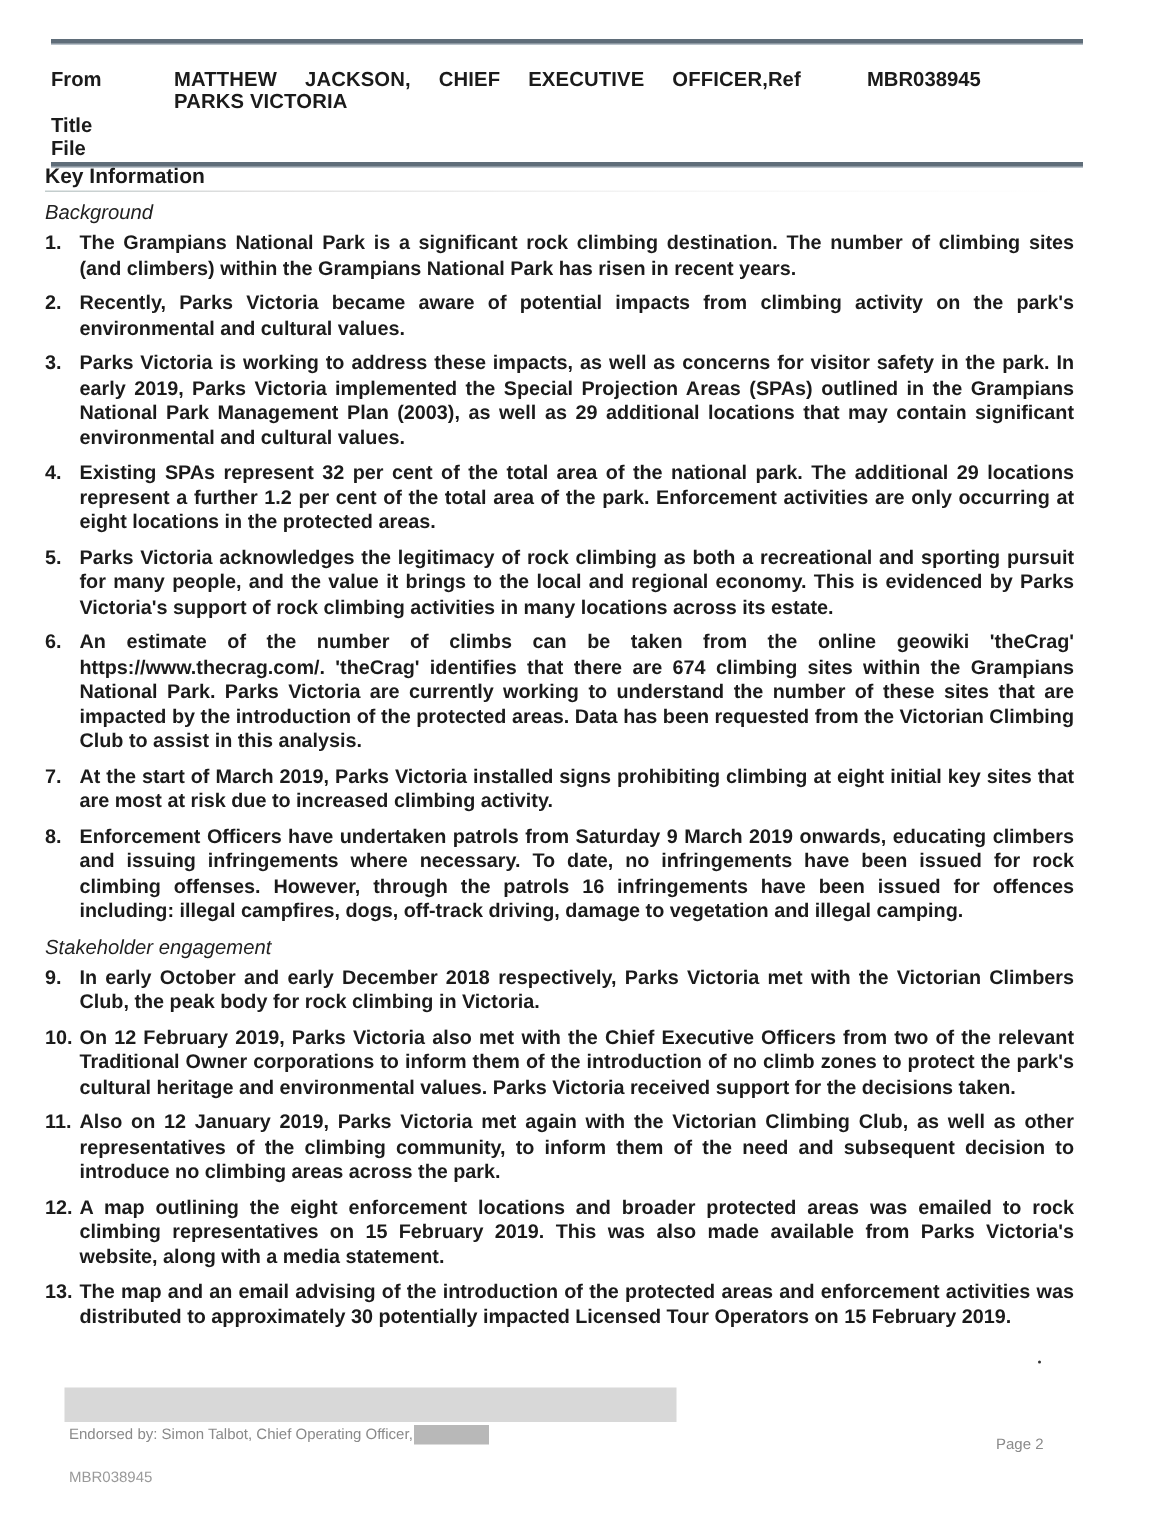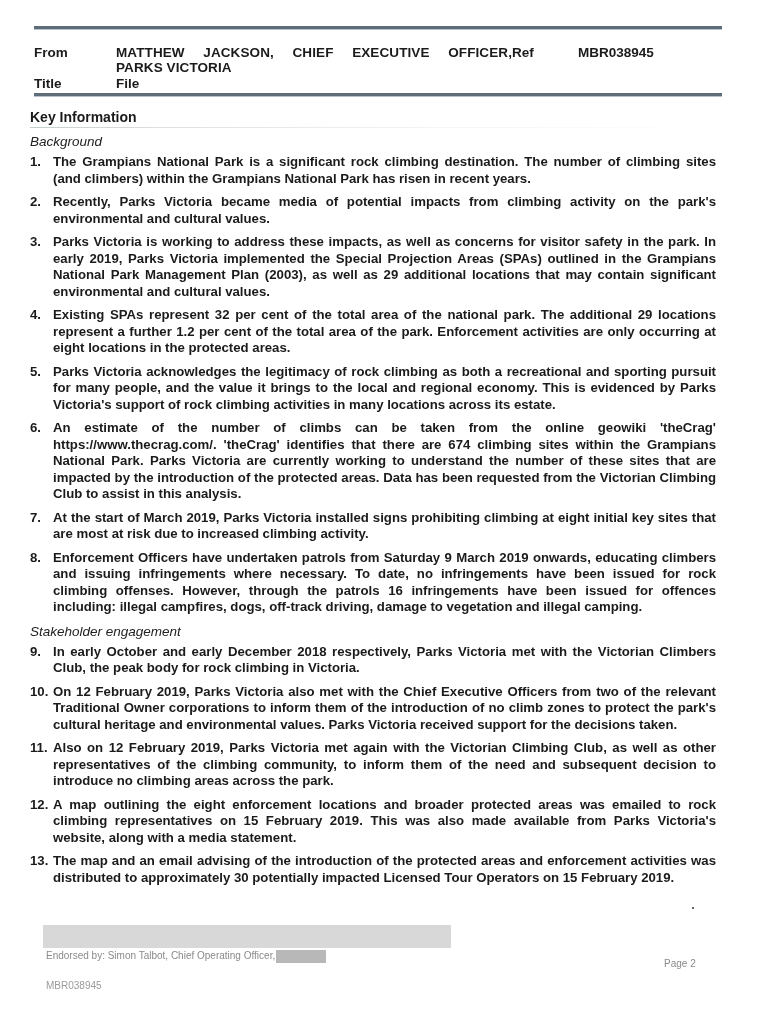--- a/index.html
+++ b/index.html
@@ -13,21 +13,21 @@
   
   .hdr { position: absolute; left: 34px; top: 26px; width: 688px; }
   .hdr-rule { height: 3px; background: #5f6d79; border-bottom: 1px solid #b9c2ca; }
   .hdr-rule.bottom { margin-top: 2px; }
   .hdr-row { display: flex; font-size: 13.5px; line-height: 15px; font-weight: bold; }
   .hdr-row .lbl { width: 82px; flex: none; }
   .hdr-row .val { width: 396px; flex: none; text-align: justify; text-align-last: left; letter-spacing: 0.1px; }
   .hdr-row .lbl2 { width: 66px; flex: none; }
   .hdr-row .val2 { flex: 1; }
   .hdr-body { padding-top: 2px; margin-top: 13px; }
-  .hdr-row + .hdr-row { margin-top: 1px; }
+  .hdr-row + .hdr-row { margin-top: 1px; flex-direction: column; }
   .val .line1 { display: block; text-align: justify; text-align-last: justify; }
   .val .line2 { display: block; }
 
   
   .content { position: absolute; left: 30px; top: 108px; width: 686px; }
   .key-info { font-size: 14px; font-weight: bold; line-height: 18px; color: #1a1a1a; }
   .key-rule { height: 1px; margin-top: 1px; background: linear-gradient(90deg, #9aa 0, #ccc 20%, #eee 60%, #fff 100%); opacity: 0.6; }
   .section-head { font-size: 13.5px; font-style: italic; line-height: 18px; color: #222; margin-top: 5px; margin-bottom: 3px; }
   ol.items { list-style: none; padding: 0; margin: 0; }
   ol.items li { display: flex; font-size: 13.2px; line-height: 16.5px; margin-bottom: 7px; color: #1b1b1b; font-weight: bold; }
@@ -74,21 +74,21 @@
 
     <div id="sections">
         <div class="section-head">Background</div>
         <ol class="items">
           <li>
             <span class="num">1.</span>
             <span class="txt">The Grampians National Park is a significant rock climbing destination. The number of climbing sites (and climbers) within the Grampians National Park has risen in recent years.</span>
           </li>
           <li>
             <span class="num">2.</span>
-            <span class="txt">Recently, Parks Victoria became media of potential impacts from climbing activity on the park's environmental and cultural values.</span>
+            <span class="txt">Recently, Parks Victoria became aware of potential impacts from climbing activity on the park's environmental and cultural values.</span>
           </li>
           <li>
             <span class="num">3.</span>
             <span class="txt">Parks Victoria is working to address these impacts, as well as concerns for visitor safety in the park. In early 2019, Parks Victoria implemented the Special Projection Areas (SPAs) outlined in the Grampians National Park Management Plan (2003), as well as 29 additional locations that may contain significant environmental and cultural values.</span>
           </li>
           <li>
             <span class="num">4.</span>
             <span class="txt">Existing SPAs represent 32 per cent of the total area of the national park. The additional 29 locations represent a further 1.2 per cent of the total area of the park. Enforcement activities are only occurring at eight locations in the protected areas.</span>
           </li>
           <li>
@@ -115,21 +115,21 @@
           <li>
             <span class="num">9.</span>
             <span class="txt">In early October and early December 2018 respectively, Parks Victoria met with the Victorian Climbers Club, the peak body for rock climbing in Victoria.</span>
           </li>
           <li>
             <span class="num">10.</span>
             <span class="txt">On 12 February 2019, Parks Victoria also met with the Chief Executive Officers from two of the relevant Traditional Owner corporations to inform them of the introduction of no climb zones to protect the park's cultural heritage and environmental values. Parks Victoria received support for the decisions taken.</span>
           </li>
           <li>
             <span class="num">11.</span>
-            <span class="txt">Also on 12 February 2019, Parks Victoria met again with the Victorian Climbing Club, as well as other representatives of the climbing community, to inform them of the need and subsequent decision to introduce no climbing areas across the park.</span>
+            <span class="txt">Also on 12 January 2019, Parks Victoria met again with the Victorian Climbing Club, as well as other representatives of the climbing community, to inform them of the need and subsequent decision to introduce no climbing areas across the park.</span>
           </li>
           <li>
             <span class="num">12.</span>
             <span class="txt">A map outlining the eight enforcement locations and broader protected areas was emailed to rock climbing representatives on 15 February 2019. This was also made available from Parks Victoria's website, along with a media statement.</span>
           </li>
           <li>
             <span class="num">13.</span>
             <span class="txt">The map and an email advising of the introduction of the protected areas and enforcement activities was distributed to approximately 30 potentially impacted Licensed Tour Operators on 15 February 2019.</span>
           </li>
         </ol>

